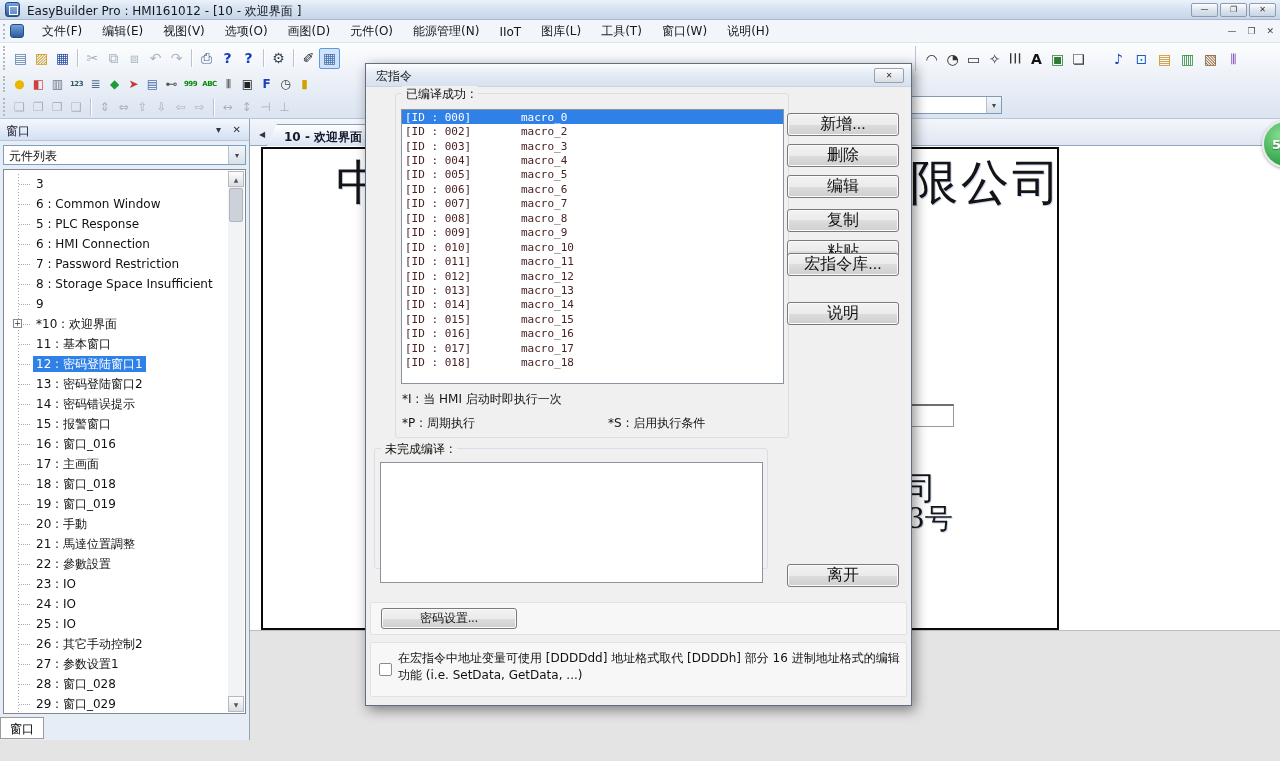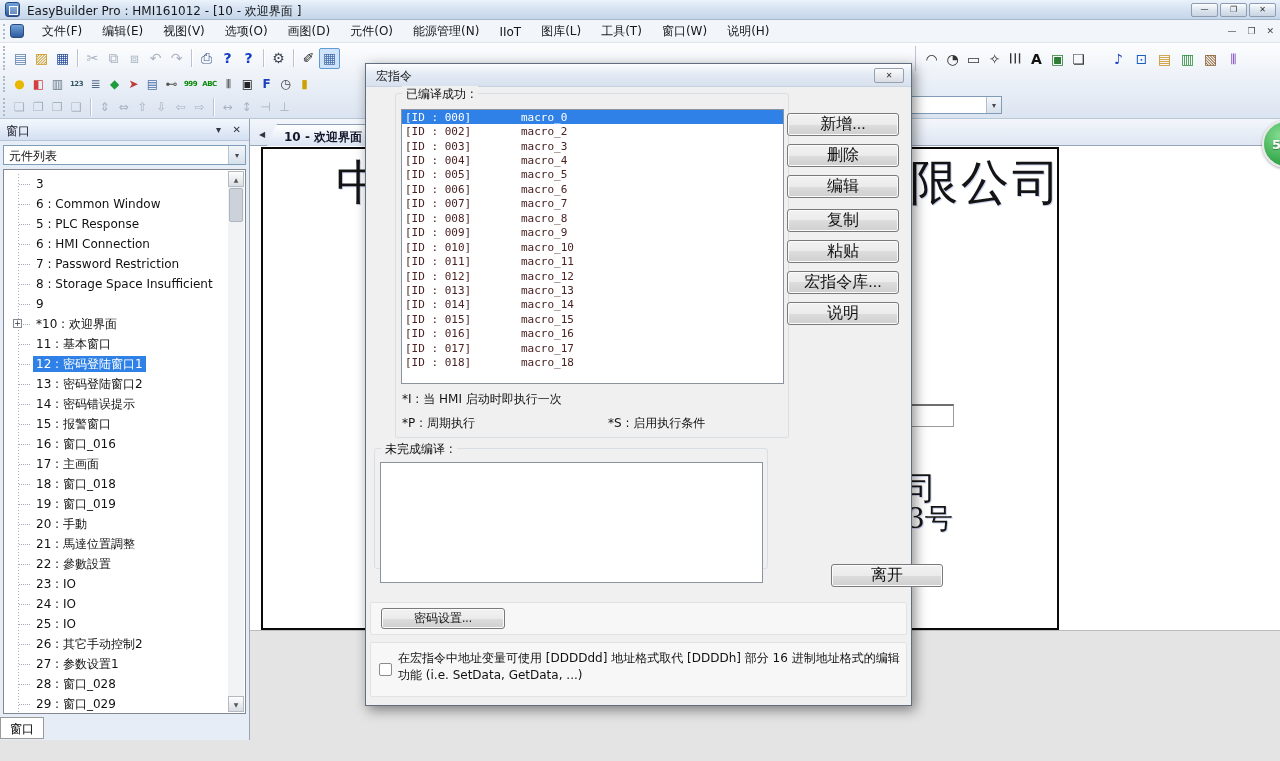--- a/index.html
+++ b/index.html
@@ -137,25 +137,25 @@
   .mnote { position:absolute; font-size:12px; color:#151515; }
   .n-i { left:6px; top:297px; }
   .n-p { left:6px; top:321px; }
   .n-s { left:212px; top:321px; }
   .emptybox { position:absolute; left:5px; top:13px; width:383px; height:121px; background:#fff; border:1px solid #8a939e; }
   .btn { position:absolute; left:421px; width:112px; height:23px; font-size:16px; color:#111;
     border:1px solid #7a7a7a; border-radius:3px;
     background:linear-gradient(#f2f2f2,#ebebeb 50%,#dddddd 50%,#cfcfcf);
     box-shadow:inset 0 0 0 1px #fbfbfb; display:flex; align-items:center; justify-content:center;text-align:center; }
   .b-new{top:49px;} .b-del{top:80px;} .b-edit{top:111px;} .b-copy{top:145px;} .b-paste{top:176px;}
-  .b-lib{top:207px;} .b-help{top:238px;} .b-exit{top:500px;margin-left:44px;}
+  .b-lib{top:189px;} .b-help{top:238px;} .b-exit{top:500px;}
   .strip { position:absolute; left:4px; width:537px; background:#f7f7f7; border:1px solid #e2e2e2; border-radius:2px; }
   .strip1 { top:538px; height:33px; }
   .strip2 { top:578px; height:55px; }
-  .b-pwd { position:absolute; left:10px; top:5px; width:124px; height:21px; font-size:12px; color:#111;
+  .b-pwd { position:absolute; left:10px; top:5px; width:136px; height:21px; font-size:12px; color:#111;
     border:1px solid #7a7a7a; border-radius:3px; background:linear-gradient(#f2f2f2,#ebebeb 50%,#dddddd 50%,#cfcfcf);
     box-shadow:inset 0 0 0 1px #fbfbfb; display:flex; align-items:center; justify-content:center; }
   .chk { position:absolute; left:8px; top:20px; width:13px; height:13px; background:#fff; border:1px solid #8a8a8a; border-radius:2px; }
   .chktext { position:absolute; left:27px; top:7px; width:502px; font-size:12px; line-height:17px; color:#111; }
 
   
   .statusbar { position:absolute; left:0; top:740px; width:1280px; height:21px;
     background:linear-gradient(#f4f7fa,#dfe5ec); border-top:1px solid #aab6c5; }
   .st { position:absolute; top:3px; font-size:12px; color:#1a1a1a; white-space:nowrap; }
   .st-left { left:4px; }

